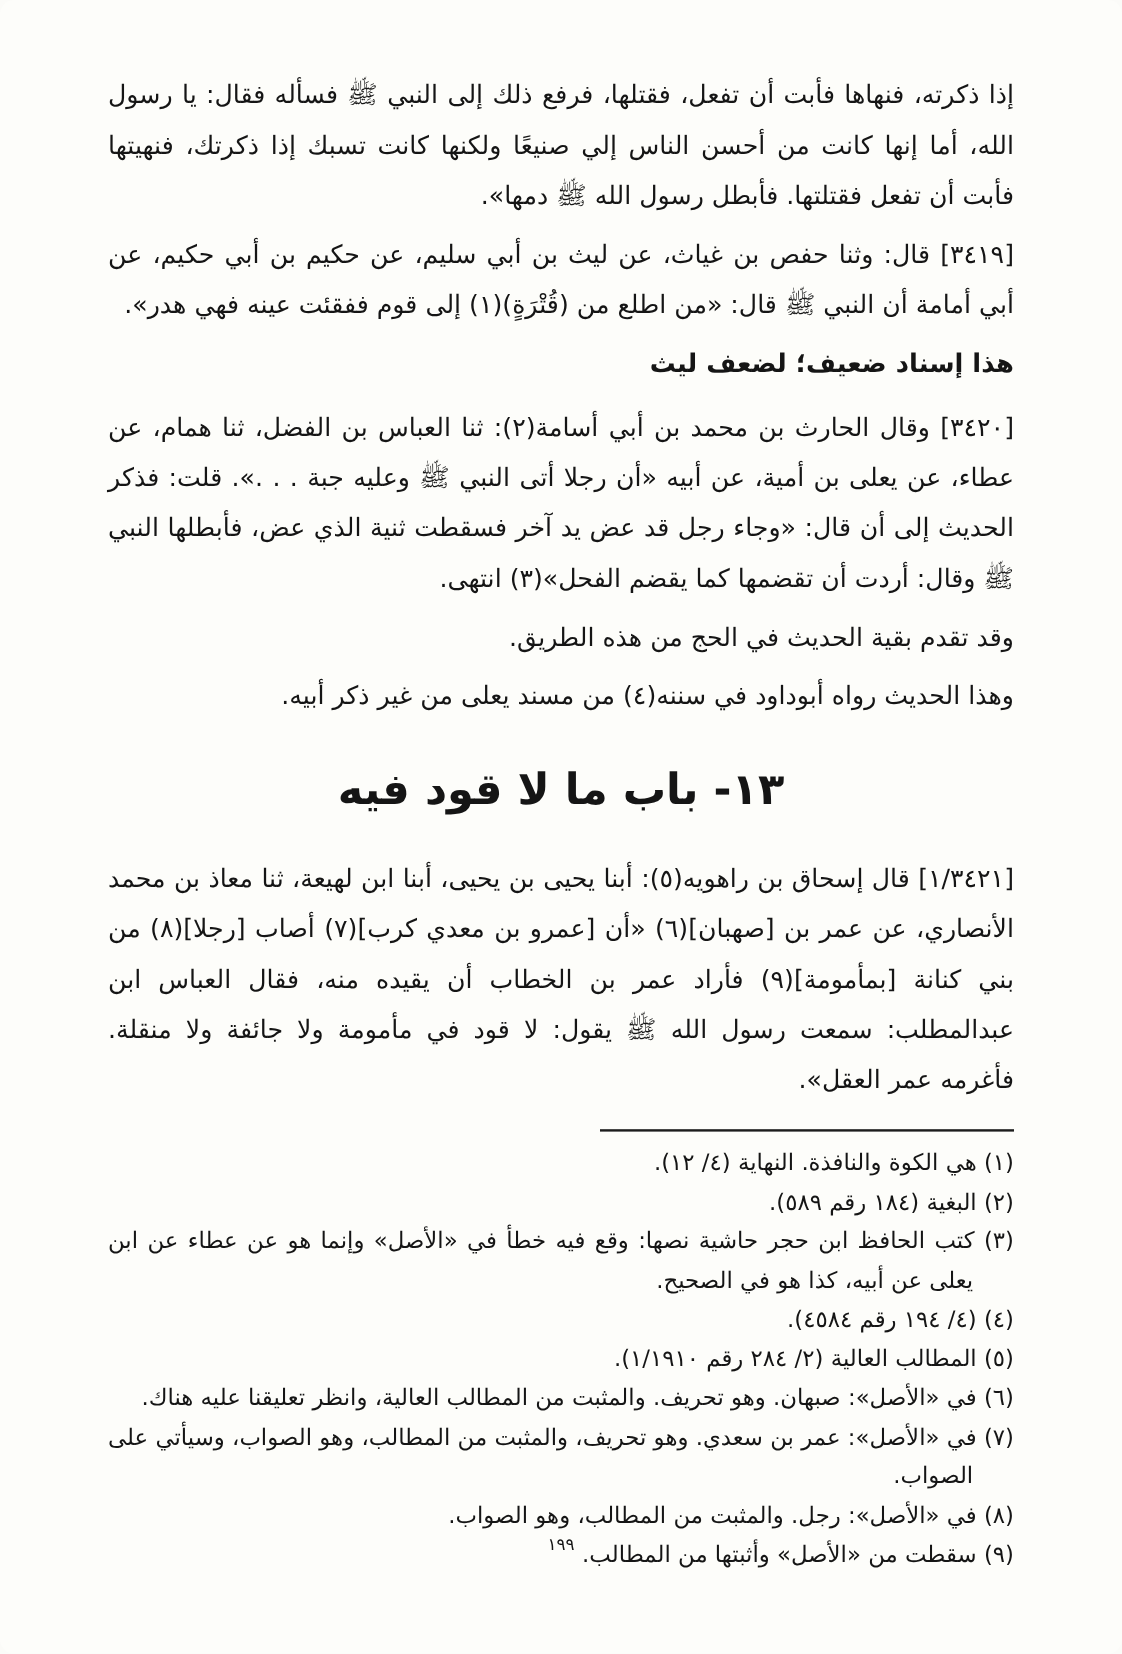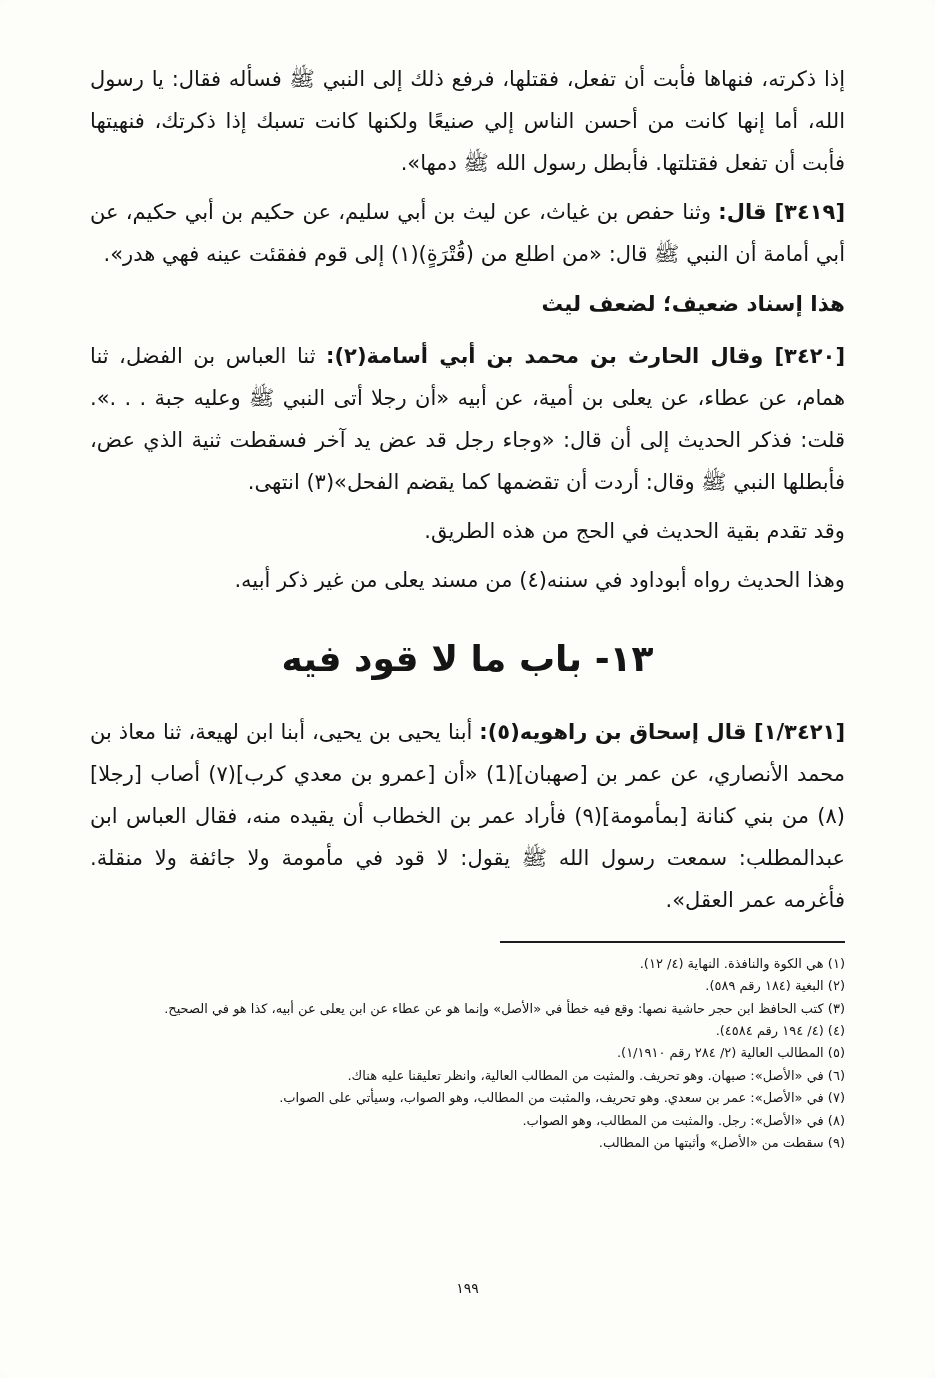--- a/index.html
+++ b/index.html
@@ -20,38 +20,38 @@
     overflow: hidden;
     border-radius: 12px;
   }
   .main-text {
     direction: rtl;
     text-align: justify;
     font-size: 21px;
     line-height: 2.0;
   }
   .para { margin: 0 0 7px 0; }
-  .para .lead { font-weight: bold; }
+  .para .lead { font-weight: normal; }
   .grading-note {
     text-align: right;
     font-weight: bold;
     font-size: 21.5px;
     margin: 6px 0 10px 0;
   }
   .chapter-heading {
     direction: rtl;
     text-align: center;
     font-weight: bold;
     font-size: 36px;
     margin: 22px 0 16px 0;
   }
   .footnotes {
     direction: rtl;
     margin-top: 20px;
-    font-size: 13px;
+    font-size: 19px;
     line-height: 1.72;
     text-align: justify;
   }
   .fn-rule {
     width: 345px;
     border-top: 2px solid #1c1c1c;
     margin: 0 0 10px auto; 
   }
   .footnote {
     margin: 0;
@@ -81,21 +81,21 @@
     <p class="grading-note">هذا إسناد ضعيف؛ لضعف ليث</p>
 
     <p class="para"><span class="lead">[٣٤٢٠] وقال الحارث بن محمد بن أبي أسامة(٢):</span> <span>ثنا العباس بن الفضل، ثنا همام، عن عطاء، عن يعلى بن أمية، عن أبيه «أن رجلا أتى النبي ﷺ وعليه جبة . . .». قلت: فذكر الحديث إلى أن قال: «وجاء رجل قد عض يد آخر فسقطت ثنية الذي عض، فأبطلها النبي ﷺ وقال: أردت أن تقضمها كما يقضم الفحل»(٣) انتهى.</span></p>
 
     <p class="para"><span>وقد تقدم بقية الحديث في الحج من هذه الطريق.</span></p>
 
     <p class="para"><span>وهذا الحديث رواه أبوداود في سننه(٤) من مسند يعلى من غير ذكر أبيه.</span></p>
 
     <h2 class="chapter-heading">١٣- باب ما لا قود فيه</h2>
 
-    <p class="para"><span class="lead">[١/٣٤٢١] قال إسحاق بن راهويه(٥):</span> <span>أبنا يحيى بن يحيى، أبنا ابن لهيعة، ثنا معاذ بن محمد الأنصاري، عن عمر بن [صهبان](1) «أن [عمرو بن معدي كرب](٧) أصاب [رجلا](٨) من بني كنانة [بمأمومة](٩) فأراد عمر بن الخطاب أن يقيده منه، فقال العباس ابن عبدالمطلب: سمعت رسول الله ﷺ يقول: لا قود في مأمومة ولا جائفة ولا منقلة. فأغرمه عمر العقل».</span></p>
+    <p class="para"><span class="lead">[١/٣٤٢١] قال إسحاق بن راهويه(٥):</span> <span>أبنا يحيى بن يحيى، أبنا ابن لهيعة، ثنا معاذ بن محمد الأنصاري، عن عمر بن [صهبان](٦) «أن [عمرو بن معدي كرب](٧) أصاب [رجلا](٨) من بني كنانة [بمأمومة](٩) فأراد عمر بن الخطاب أن يقيده منه، فقال العباس ابن عبدالمطلب: سمعت رسول الله ﷺ يقول: لا قود في مأمومة ولا جائفة ولا منقلة. فأغرمه عمر العقل».</span></p>
 
   </main>
 
   <section class="footnotes">
     <div class="fn-rule"></div>
     <p class="footnote">(١) هي الكوة والنافذة. النهاية (٤/ ١٢).</p>
     <p class="footnote">(٢) البغية (١٨٤ رقم ٥٨٩).</p>
     <p class="footnote">(٣) كتب الحافظ ابن حجر حاشية نصها: وقع فيه خطأ في «الأصل» وإنما هو عن عطاء عن ابن يعلى عن أبيه، كذا هو في الصحيح.</p>
     <p class="footnote">(٤) (٤/ ١٩٤ رقم ٤٥٨٤).</p>
     <p class="footnote">(٥) المطالب العالية (٢/ ٢٨٤ رقم ١/١٩١٠).</p>

